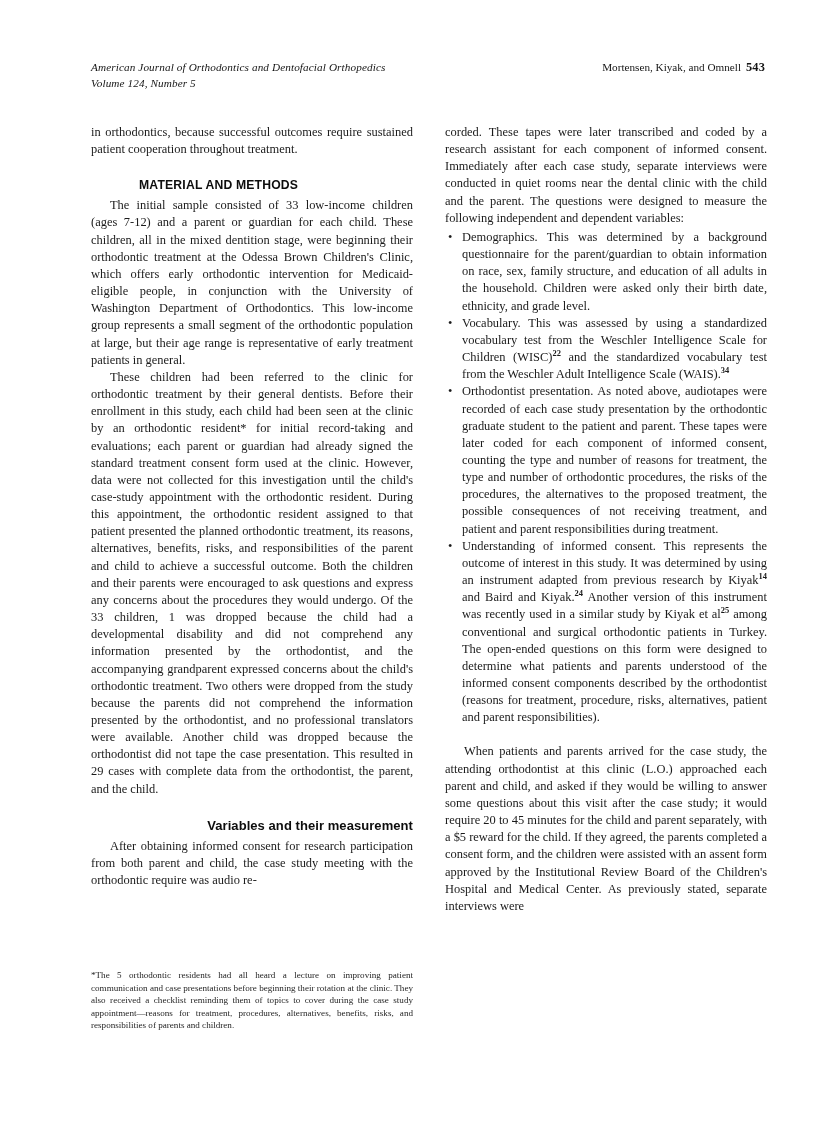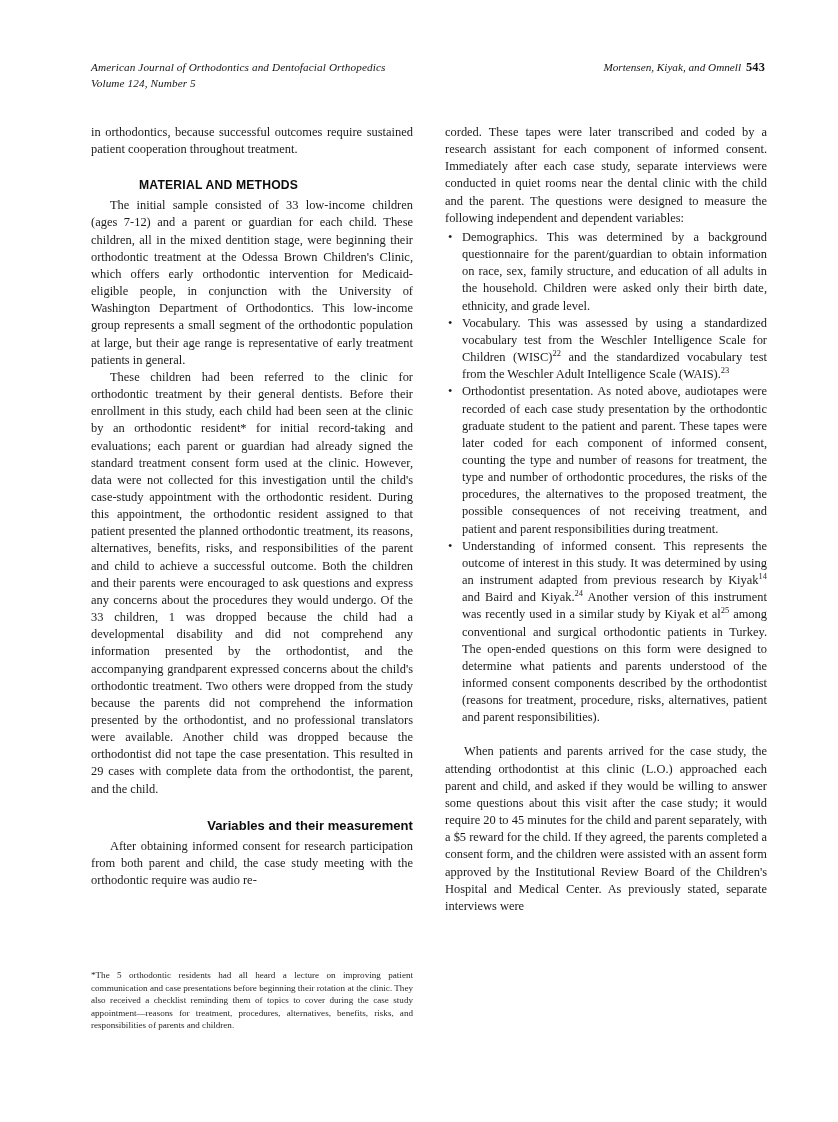--- a/index.html
+++ b/index.html
@@ -35,21 +35,21 @@
     color: #151515;
     letter-spacing: 0.01em;
   }
   .rh-left .rh-line2 { display: block; }
   .rh-right {
     font-size: 11.2px;
     line-height: 15.5px;
     white-space: nowrap;
     color: #151515;
   }
-  .rh-authors { font-style: italic; }
+  .rh-authors { }
   .rh-pageno {
     font-weight: bold;
     font-style: normal;
     font-size: 12.4px;
     margin-left: 5px;
     letter-spacing: 0.01em;
   }
 
   
   .columns {
@@ -118,20 +118,21 @@
     position: absolute;
     left: 3px;
     top: 0;
     font-size: 12.45px;
     line-height: 17.15px;
   }
   sup {
     font-size: 0.68em;
     vertical-align: super;
     line-height: 0;
+    font-weight: bold;
   }
 
   
   .footnote {
     position: absolute;
     left: 0;
     top: 845px;
     width: 322px;
   }
   .footnote p {
@@ -184,21 +185,21 @@
 
       <p class="body">corded. These tapes were later transcribed and coded by a research assistant for each component of informed consent. Immediately after each case study, separate interviews were conducted in quiet rooms near the dental clinic with the child and the parent. The questions were designed to measure the following independent and dependent variables:</p>
 
       <ul class="bullets">
 
         <li>
           <span class="bullet-dot">•</span><span>Demographics. This was determined by a background questionnaire for the parent/guardian to obtain information on race, sex, family structure, and education of all adults in the household. Children were asked only their birth date, ethnicity, and grade level.</span>
         </li>
 
         <li>
-          <span class="bullet-dot">•</span><span>Vocabulary. This was assessed by using a standardized vocabulary test from the Weschler Intelligence Scale for Children (WISC)</span><sup>22</sup><span> and the standardized vocabulary test from the Weschler Adult Intelligence Scale (WAIS).</span><sup>23</sup>
+          <span class="bullet-dot">•</span><span>Vocabulary. This was assessed by using a standardized vocabulary test from the Weschler Intelligence Scale for Children (WISC)</span><sup>22</sup><span> and the standardized vocabulary test from the Weschler Adult Intelligence Scale (WAIS).</span><sup>34</sup>
         </li>
 
         <li>
           <span class="bullet-dot">•</span><span>Orthodontist presentation. As noted above, audiotapes were recorded of each case study presentation by the orthodontic graduate student to the patient and parent. These tapes were later coded for each component of informed consent, counting the type and number of reasons for treatment, the type and number of orthodontic procedures, the risks of the procedures, the alternatives to the proposed treatment, the possible consequences of not receiving treatment, and patient and parent responsibilities during treatment.</span>
         </li>
 
         <li>
           <span class="bullet-dot">•</span><span>Understanding of informed consent. This represents the outcome of interest in this study. It was determined by using an instrument adapted from previous research by Kiyak</span><sup>14</sup><span> and Baird and Kiyak.</span><sup>24</sup><span> Another version of this instrument was recently used in a similar study by Kiyak et al</span><sup>25</sup><span> among conventional and surgical orthodontic patients in Turkey. The open-ended questions on this form were designed to determine what patients and parents understood of the informed consent components described by the orthodontist (reasons for treatment, procedure, risks, alternatives, patient and parent responsibilities).</span>
         </li>
 

